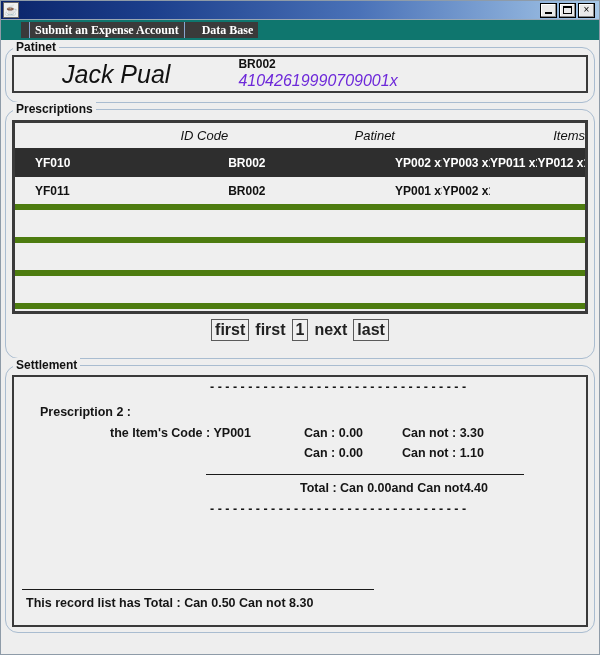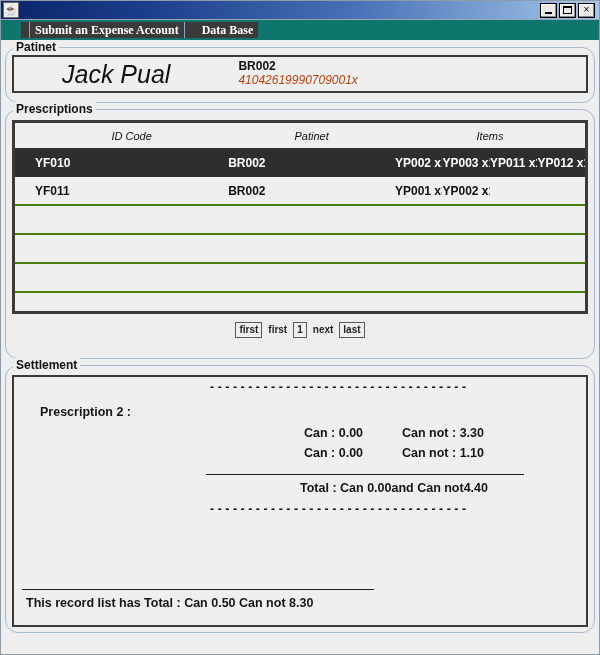--- a/index.html
+++ b/index.html
@@ -181,57 +181,57 @@
     flex-direction: column;
     justify-content: center;
     line-height: 1.15;
   }
   .patient-code {
     font-size: 12px;
     font-weight: bold;
     color: #111;
   }
   .patient-pid {
-    font-size: 12px;
+    font-size: 16px;
     font-style: italic;
-    color: #c2410c;
+    color: #6d28d9;
   }
 
   
   #prescriptions-panel { height: 250px; padding: 10px 6px 4px 6px; }
   .table-frame {
     border: 3px solid #3a3a3a;
     background: #efefef;
     box-sizing: border-box;
     height: 194px;
     overflow: hidden;
   }
   table.rx {
     border-collapse: collapse;
     width: 100%;
     table-layout: fixed;
   }
   table.rx th {
-    font-size: 11px;
+    font-size: 13px;
     font-style: italic;
     font-weight: normal;
     color: #111;
-    text-align: center;
+    text-align: right;
     height: 25px;
     padding: 0;
     background: #efefef;
     border-bottom: 1px solid #2f2f2f;
   }
   table.rx td {
     font-size: 12px;
     font-weight: bold;
     color: #111;
     height: 27px;
     padding: 0;
-    border-bottom: 2px solid #4d7c0f;
+    border-bottom: 6px solid #4d7c0f;
     background: #efefef;
     white-space: nowrap;
     overflow: hidden;
   }
   table.rx tr.selected td {
     background: #2e2e2e;
     color: #ffffff;
     border-bottom: 1px solid #2e2e2e;
   }
   table.rx tr.empty td { height: 27px; }
@@ -245,21 +245,21 @@
 
   .pager {
     display: flex;
     align-items: center;
     justify-content: center;
     gap: 5px;
     margin-top: 7px;
     height: 18px;
   }
   .pg {
-    font-size: 10px;
+    font-size: 16px;
     font-weight: bold;
     color: #222;
     line-height: 1;
     cursor: default;
   }
   .pg.boxed {
     border: 1px solid #5a5a5a;
     padding: 2px 3px;
     background: #efefef;
   }
@@ -409,20 +409,21 @@
   </div>
 
   <div class="panel" id="settlement-panel">
     <div class="panel-title">Settlement</div>
     <div class="settle-box">
 
       <div class="sl dash-line" style="left:196px; top:3px;">- - - - - - - - - - - - - - - - - - - - - - - - - - - - - - - - - -</div>
 
       <div class="sl" style="left:12px; top:28px;padding-left:14px;">Prescription 2 :</div>
 
+      <div class="sl" style="left:96px; top:49px;">the Item's Code : YP001</div>
       <div class="sl" style="left:290px; top:49px;">Can : 0.00</div>
       <div class="sl" style="left:388px; top:49px;">Can not : 3.30</div>
 
       <div class="sl" style="left:290px; top:69px;">Can : 0.00</div>
       <div class="sl" style="left:388px; top:69px;">Can not : 1.10</div>
 
       <div class="solid-line" style="left:192px; top:97px; width:318px;"></div>
 
       <div class="sl" style="left:286px; top:104px;">Total : Can 0.00and Can not4.40</div>
 

